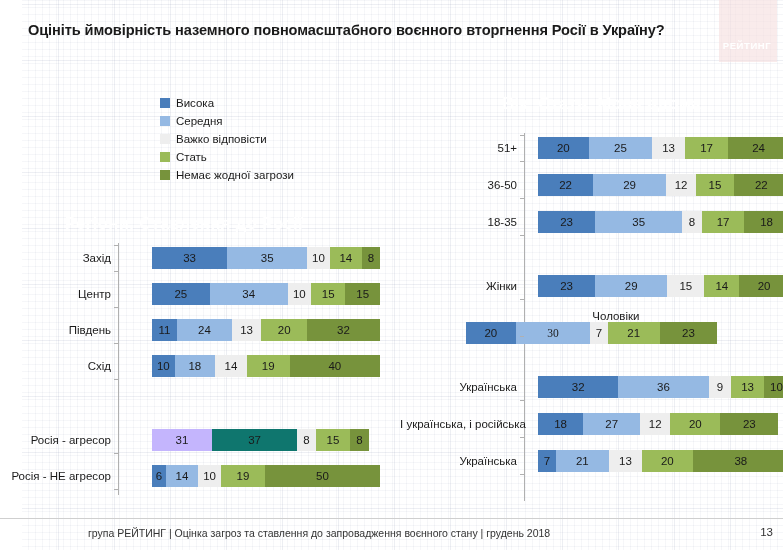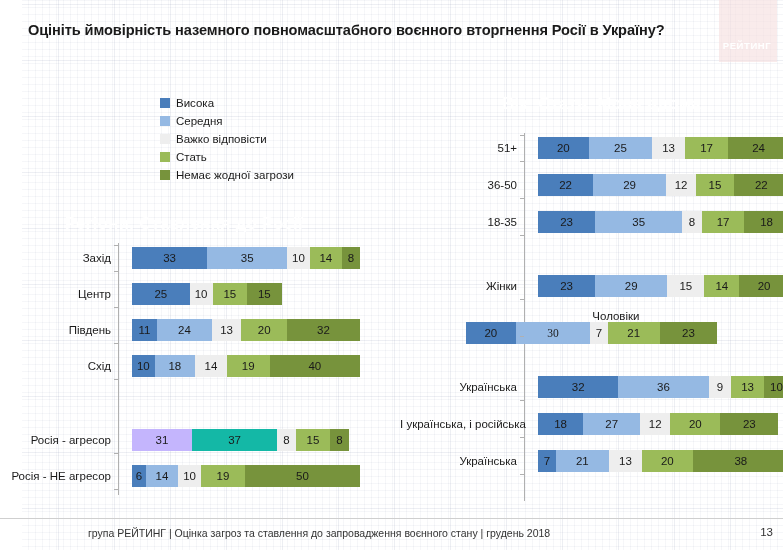--- a/index.html
+++ b/index.html
@@ -129,21 +129,21 @@
     align-items: center;
   }
   .row-label {
     text-align: right;
     font-size: 11.5px;
     color: #1a1a1a;
     padding-right: 21px;
     white-space: nowrap;
     flex: none;
   }
-  #chart-left .row       { left: 0;   width: 356px; }
+  #chart-left .row       { left: 0;   width: 356px; gap: 20px; }
   #chart-left .row-label { width: 111px; }
   #chart-right .row       { left: 0;   width: 383px; }
   #chart-right .row-label { width: 117px; }
 
   .tick {
     position: absolute;
     width: 4px;
     height: 1px;
     background: #b0b0b0;
   }
@@ -235,20 +235,21 @@
         <div class="seg" style="width: 22.8px; background: rgb(238, 238, 238);">10</div>
         <div class="seg" style="width: 31.92px; background: rgb(155, 187, 89);">14</div>
         <div class="seg" style="width: 18.24px; background: rgb(119, 147, 60);">8</div>
       </div>
     </div>
     <div class="tick" style="left: 114px; top: 28px;"></div>
     <div class="row" style="top: 38px;">
       <div class="row-label">Центр</div>
       <div class="bar">
         <div class="seg" style="width: 57.5758px; background: rgb(74, 126, 187);">25</div>
+        <div class="seg" style="width: 78.303px; background: rgb(149, 185, 227);">34</div>
         <div class="seg" style="width: 23.0303px; background: rgb(238, 238, 238);">10</div>
         <div class="seg" style="width: 34.5455px; background: rgb(155, 187, 89);">15</div>
         <div class="seg" style="width: 34.5455px; background: rgb(119, 147, 60);">15</div>
       </div>
     </div>
     <div class="tick" style="left: 114px; top: 64px;"></div>
     <div class="row" style="top: 74px;">
       <div class="row-label">Південь</div>
       <div class="bar">
         <div class="seg" style="width: 25.08px; background: rgb(74, 126, 187);">11</div>
@@ -267,21 +268,21 @@
         <div class="seg" style="width: 31.604px; background: rgb(238, 238, 238);">14</div>
         <div class="seg" style="width: 42.8911px; background: rgb(155, 187, 89);">19</div>
         <div class="seg" style="width: 90.297px; background: rgb(119, 147, 60);">40</div>
       </div>
     </div>
     <div class="tick" style="left: 114px; top: 136px;"></div>
     <div class="row" style="top: 184px;">
       <div class="row-label">Росія - агресор</div>
       <div class="bar">
         <div class="seg" style="width: 60px; background: #c4b5fd;">31</div>
-        <div class="seg" style="width: 85.2121px; background: #14b8a6;">37</div>
+        <div class="seg" style="width: 85.2121px; background: #0f766e;">37</div>
         <div class="seg" style="width: 18.4242px; background: rgb(238, 238, 238);">8</div>
         <div class="seg" style="width: 34.5455px; background: rgb(155, 187, 89);">15</div>
         <div class="seg" style="width: 18.4242px; background: rgb(119, 147, 60);">8</div>
       </div>
     </div>
     <div class="tick" style="left: 114px; top: 210px;"></div>
     <div class="row" style="top: 220px;">
       <div class="row-label">Росія - НЕ агресор</div>
       <div class="bar">
         <div class="seg" style="width: 13.8182px; background: rgb(74, 126, 187);">6</div>

